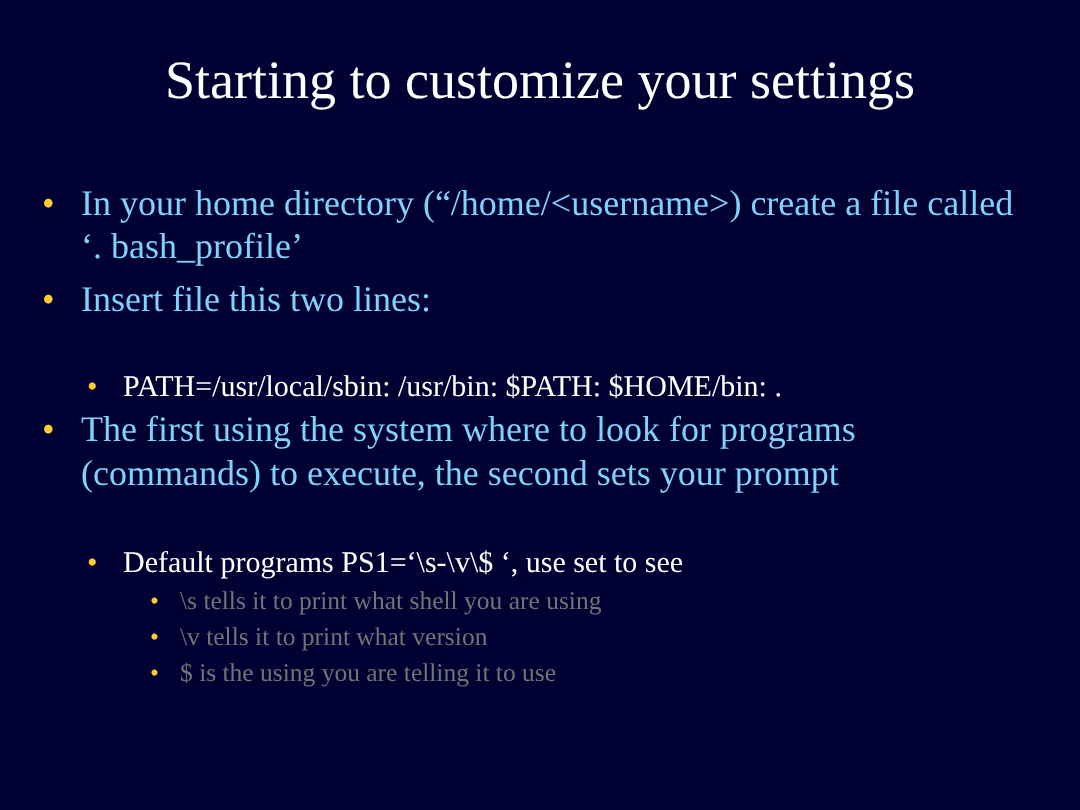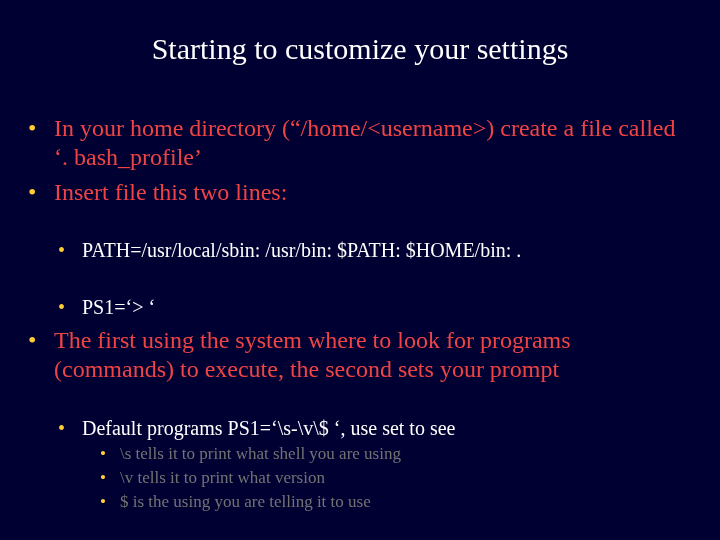--- a/index.html
+++ b/index.html
@@ -6,30 +6,30 @@
   body {
     width: 720px;
     height: 540px;
     background: #000033;
     color: #ffffff;
     font-family: "Times New Roman", Times, serif;
     overflow: hidden;
     padding: 32px 28px 20px 28px;
   }
   .title {
-    font-size: 30px;
+    font-size: 36px;
     color: #ffffff;
     text-align: center;
     margin-bottom: 48px;
     font-weight: normal;
   }
   ul { list-style: none; }
   .bullet-l1 {
     font-size: 24px;
-    color: #ef4444;
+    color: #7dd3fc;
     padding-left: 26px;
     position: relative;
     line-height: 1.2;
     margin-bottom: 4px;
   }
   .bullet-l1::before {
     content: "•";
     position: absolute;
     left: 0;
     top: 0;
@@ -75,19 +75,18 @@
 </style>
 </head>
 <body>
 
 <h1 class="title">Starting to customize your settings</h1>
 
 <ul>
   <li class="bullet-l1 group">In your home directory (“/home/&lt;username&gt;) create a file called ‘. bash_profile’</li>
   <li class="bullet-l1">Insert file this two lines:</li>
   <li class="bullet-l2">PATH=/usr/local/sbin: /usr/bin: $PATH: $HOME/bin: .</li>
-  <li class="bullet-l2 group">PS1=‘&gt; ‘</li>
   <li class="bullet-l1">The first using the system where to look for programs (commands) to execute, the second sets your prompt</li>
   <li class="bullet-l2">Default programs PS1=‘\s-\v\$ ‘, use set to see</li>
   <li class="bullet-l3">\s tells it to print what shell you are using</li>
   <li class="bullet-l3">\v tells it to print what version</li>
   <li class="bullet-l3">$ is the using you are telling it to use</li>
 </ul>
 
 </body></html>

